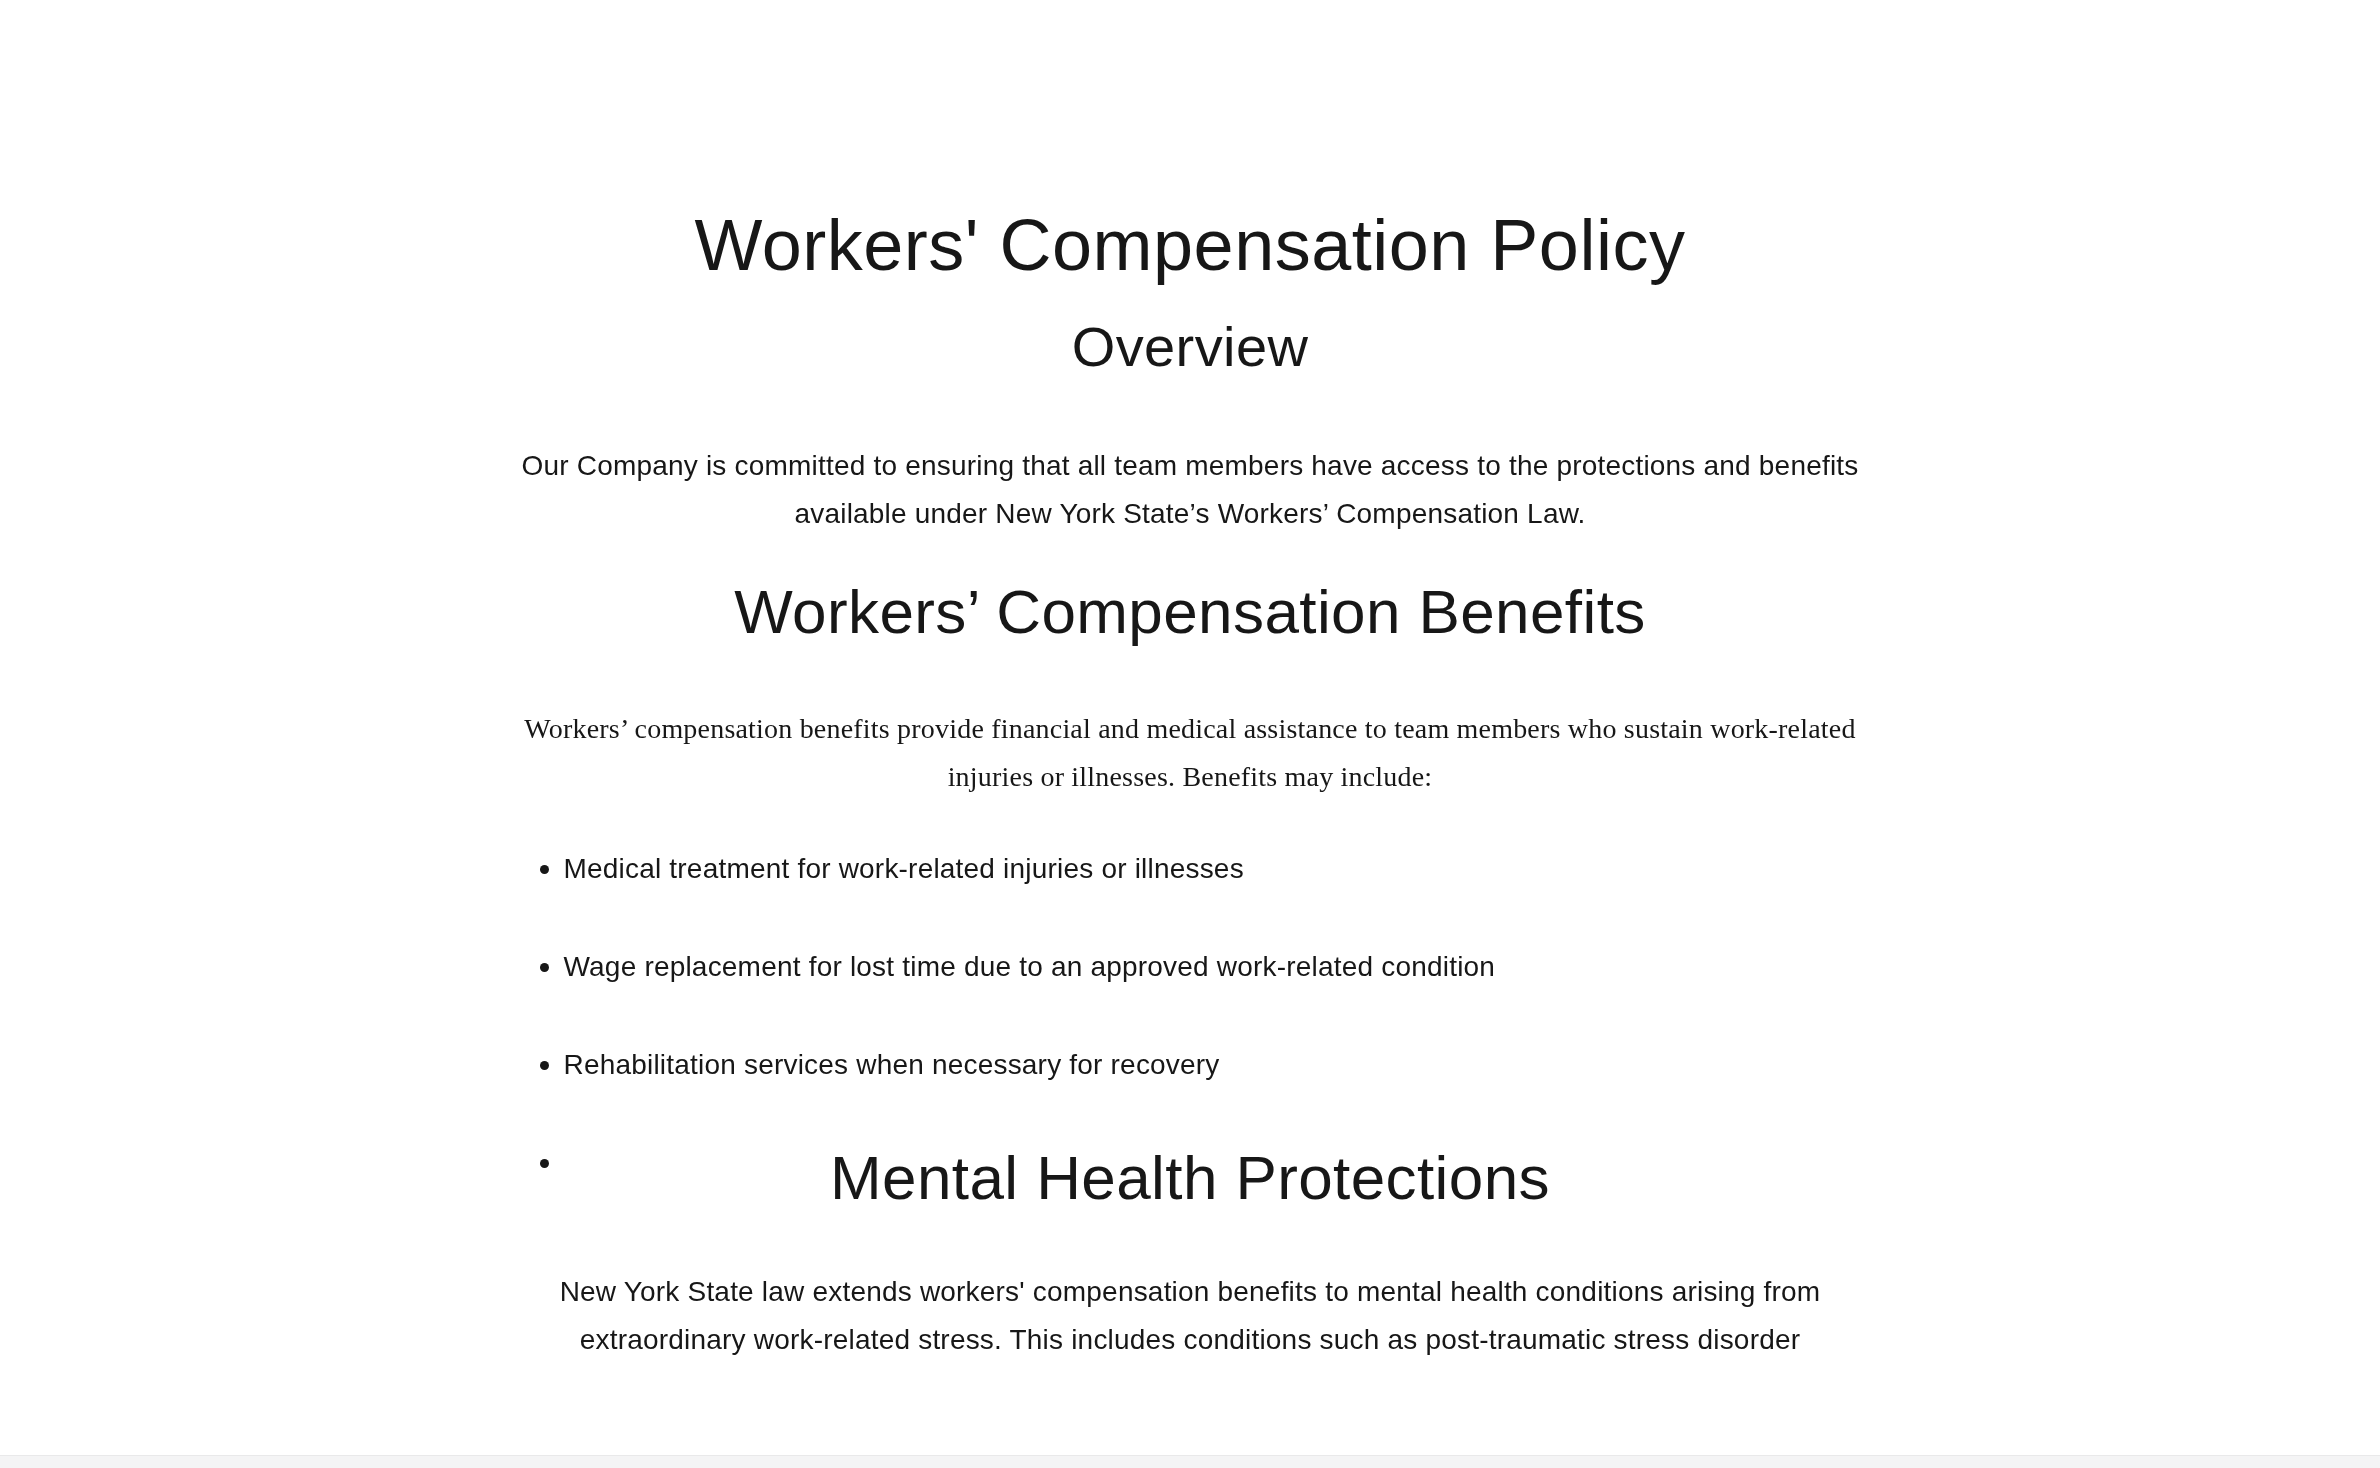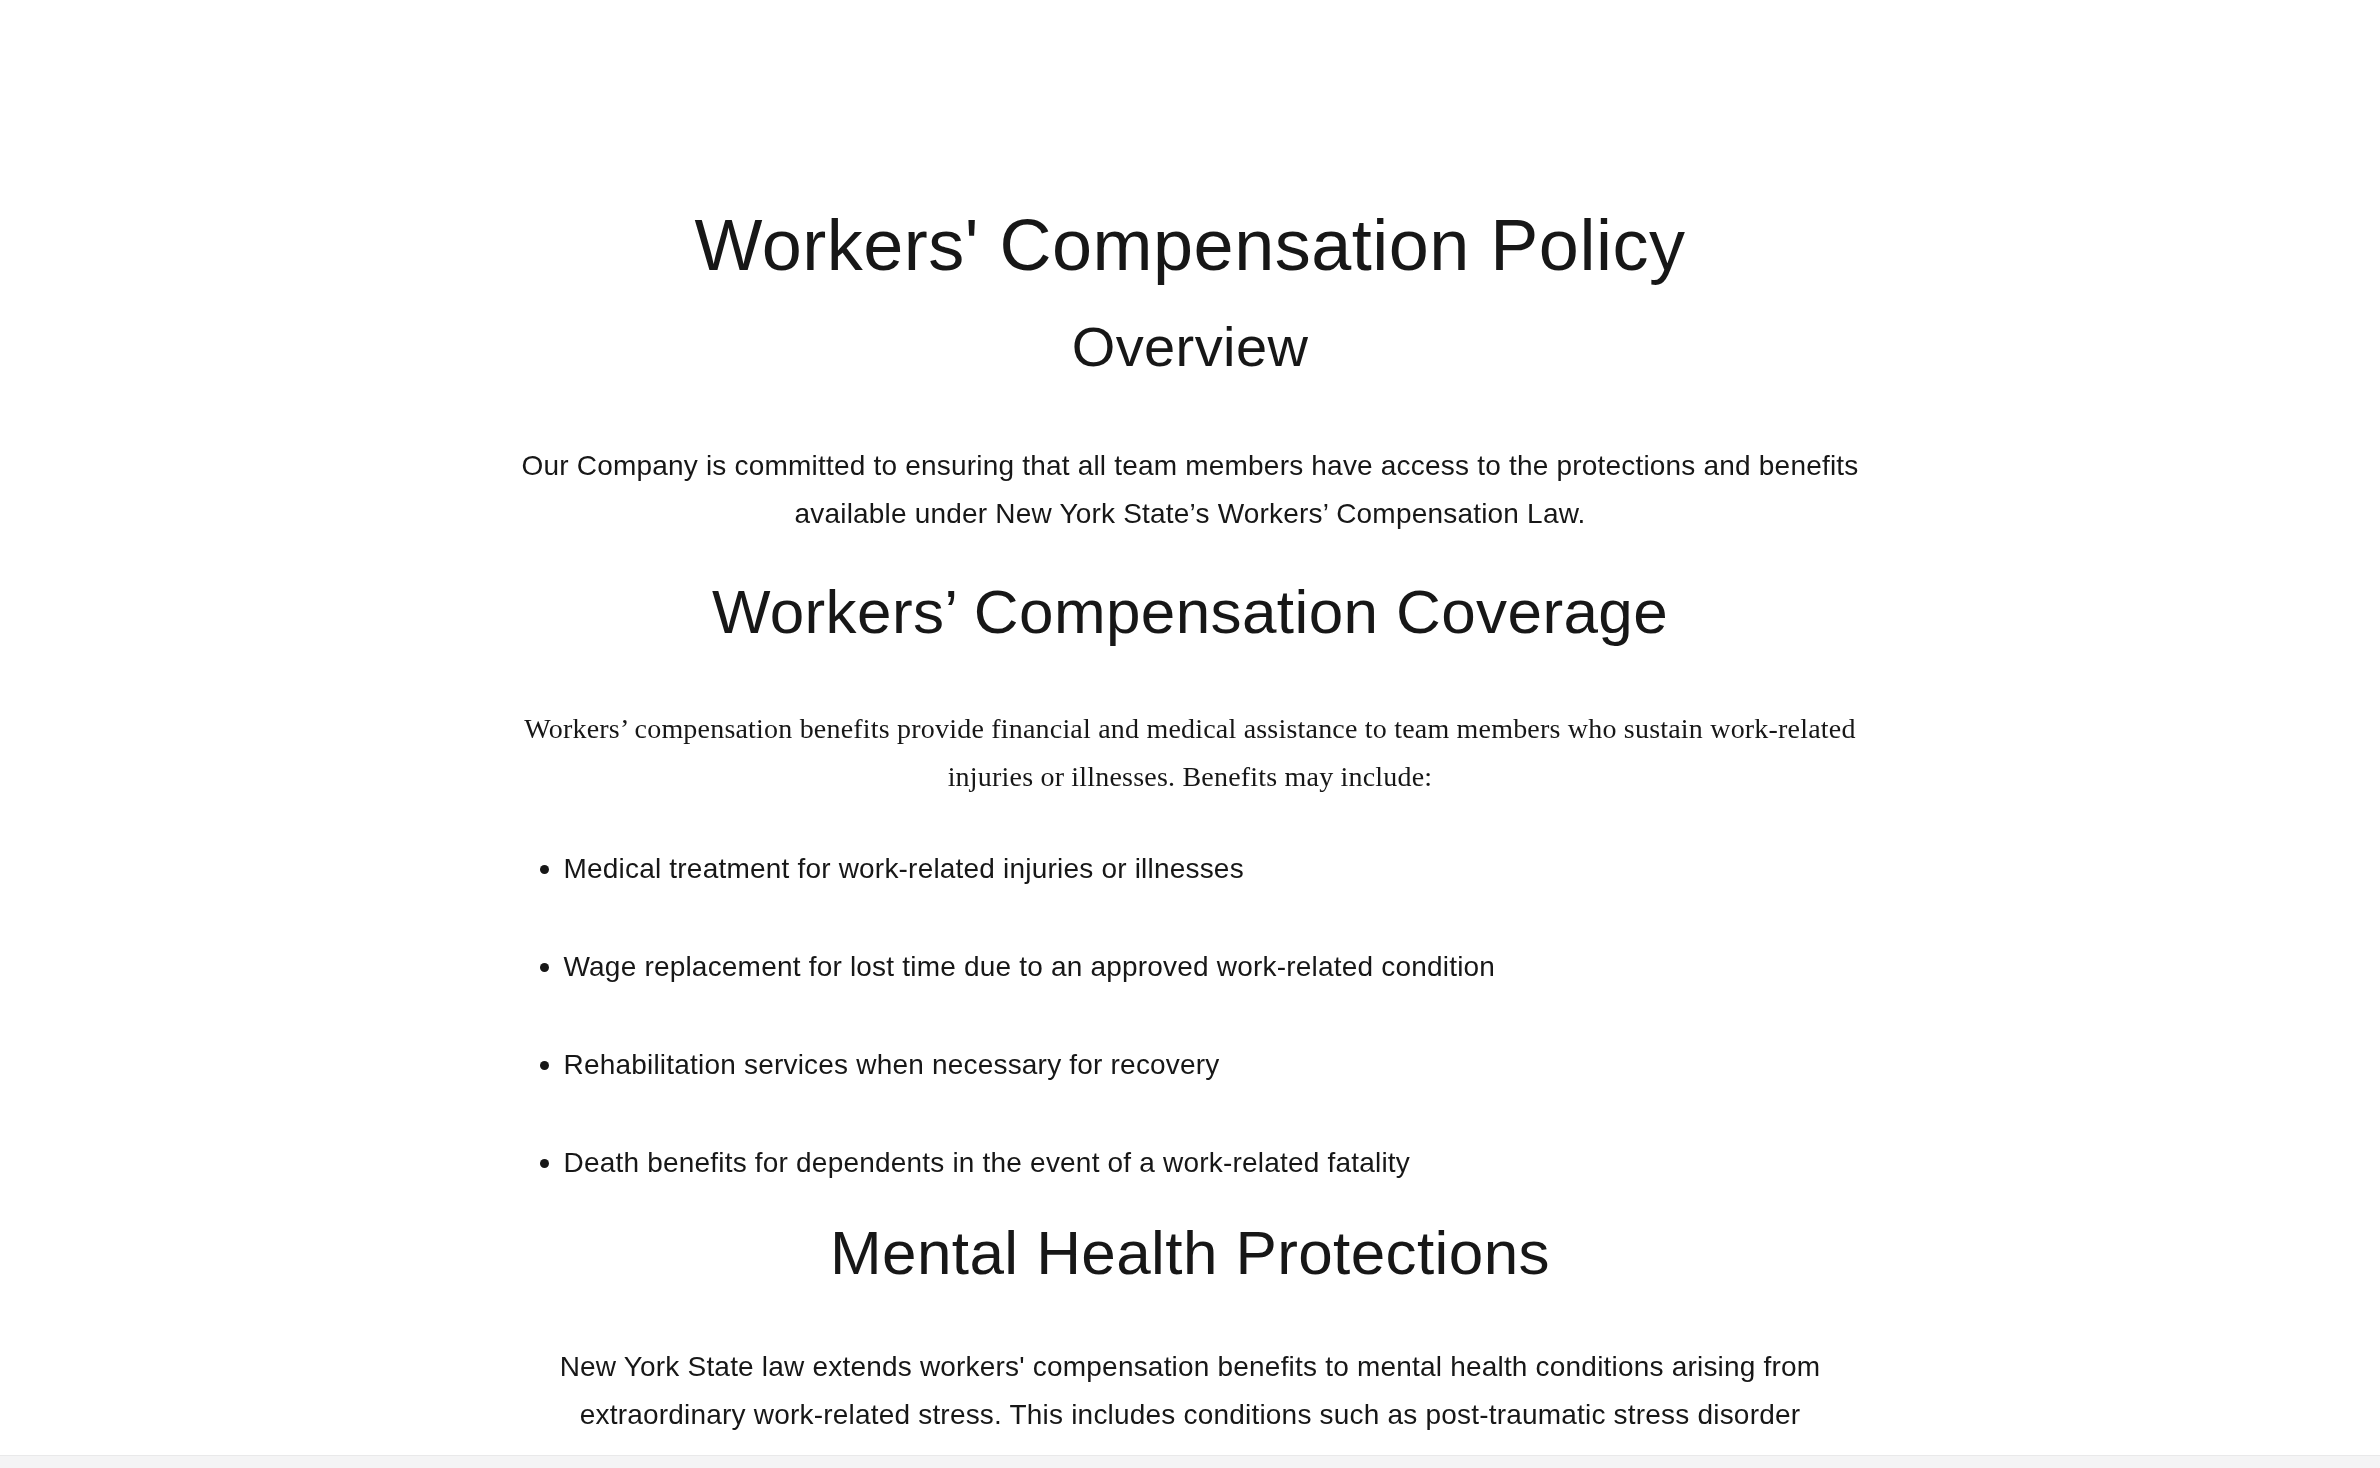--- a/index.html
+++ b/index.html
@@ -98,40 +98,39 @@
 
 <div class="viewport">
   <div class="doc">
 
     <h1 class="doc-title">Workers' Compensation Policy</h1>
 
     <h3 class="h-overview">Overview</h3>
 
     <p class="body-para p-overview">Our Company is committed to ensuring that all team members have access to the protections and benefits available under New York State’s Workers’ Compensation Law.</p>
 
-    <h2 class="h-section">Workers’ Compensation Coverage</h2>
+    <h2 class="h-section">Workers’ Compensation Benefits</h2>
 
     <p class="body-para p-coverage">Workers’ compensation benefits provide financial and medical assistance to team members who sustain work-related injuries or illnesses. Benefits may include:</p>
 
     <ul class="benefit-list">
       <li>
         <span class="bullet-dot"></span>
         <span>Medical treatment for work-related injuries or illnesses</span>
       </li>
       <li>
         <span class="bullet-dot"></span>
         <span>Wage replacement for lost time due to an approved work-related condition</span>
       </li>
       <li>
         <span class="bullet-dot"></span>
         <span>Rehabilitation services when necessary for recovery</span>
       </li>
       <li>
         <span class="bullet-dot"></span>
-        <span>Death benefits for dependents in the event of a work-related fatality</span>
       </li>
     </ul>
 
     <h2 class="h-section mental">Mental Health Protections</h2>
 
     <p class="body-para p-mental">New York State law extends workers' compensation benefits to mental health conditions arising from extraordinary work-related stress. This includes conditions such as post-traumatic stress disorder</p>
 
   </div>
 
   <div class="bottom-strip"></div>

